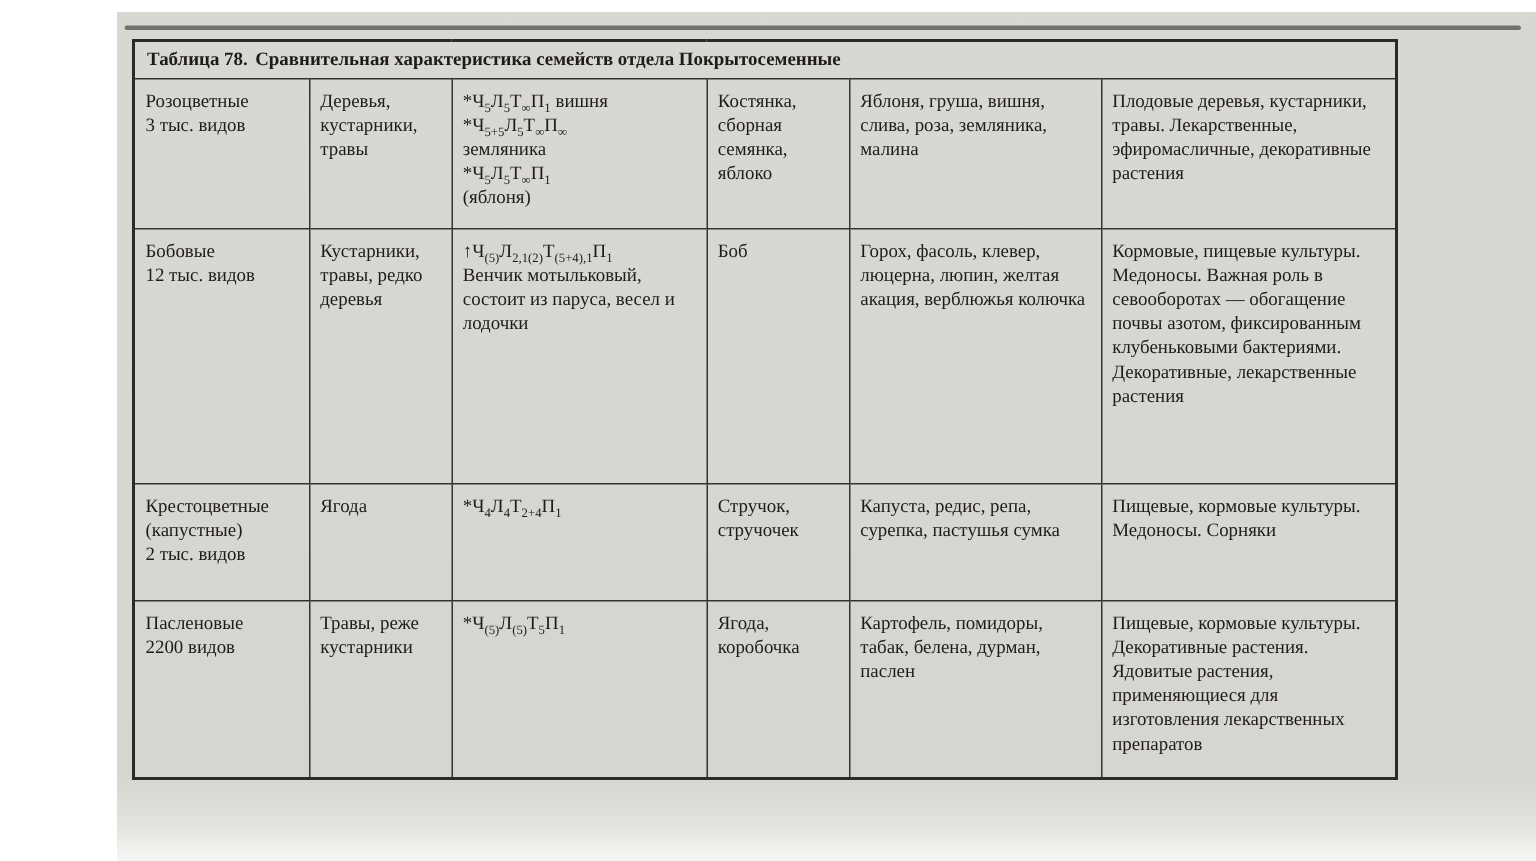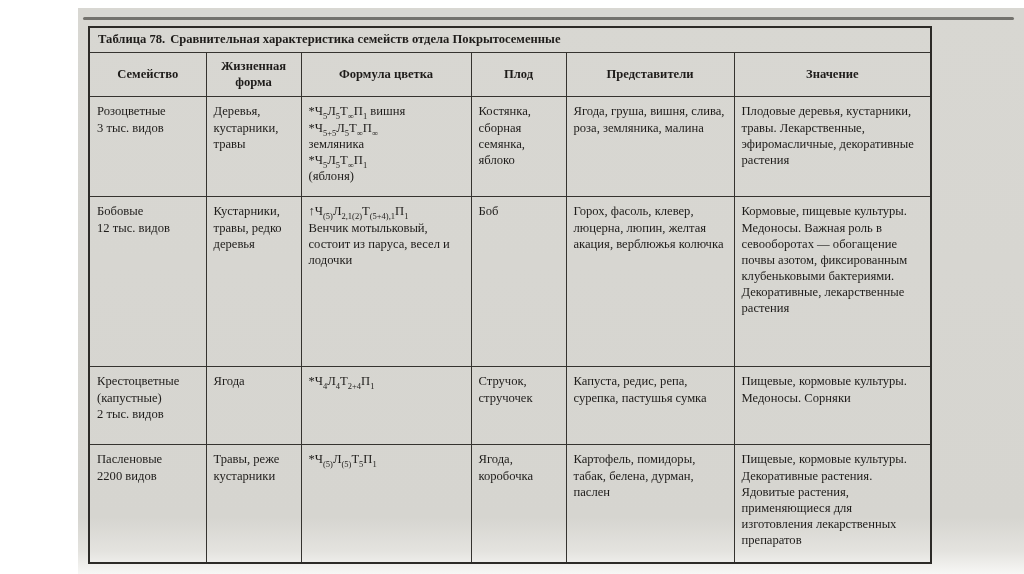--- a/index.html
+++ b/index.html
@@ -87,36 +87,28 @@
       <col style="width:95px">
       <col style="width:168px">
       <col style="width:197px">
     </colgroup>
     <tbody>
       <tr>
         <td class="caption-cell" colspan="6">
           <span class="caption-num">Таблица 78.</span><span class="caption-title">Сравнительная характеристика семейств отдела Покрытосеменные</span>
         </td>
       </tr>
-      <tr class="header-row">
-        <th>Семейство</th>
-        <th>Жизненная форма</th>
-        <th>Формула цветка</th>
-        <th>Плод</th>
-        <th>Представители</th>
-        <th>Значение</th>
-      </tr>
 
       <tr class="row-1">
         <td class="body-cell">Розоцветные
 3 тыс. видов</td>
         <td class="body-cell">Деревья, кустарники, травы</td>
         <td class="body-cell formula-cell">*Ч<sub>5</sub>Л<sub>5</sub>Т<sub>∞</sub>П<sub>1</sub> вишня<br>*Ч<sub>5+5</sub>Л<sub>5</sub>Т<sub>∞</sub>П<sub>∞</sub><br>земляника<br>*Ч<sub>5</sub>Л<sub>5</sub>Т<sub>∞</sub>П<sub>1</sub><br>(яблоня)</td>
         <td class="body-cell">Костянка, сборная семянка, яблоко</td>
-        <td class="body-cell">Ягода, груша, вишня, слива, роза, земляника, малина</td>
+        <td class="body-cell">Яблоня, груша, вишня, слива, роза, земляника, малина</td>
         <td class="body-cell">Плодовые деревья, кустарники, травы. Лекарственные, эфиромасличные, декоративные растения</td>
       </tr>
 
       <tr class="row-2">
         <td class="body-cell">Бобовые
 12 тыс. видов</td>
         <td class="body-cell">Кустарники, травы, редко деревья</td>
         <td class="body-cell formula-cell">↑Ч<sub>(5)</sub>Л<sub>2,1(2)</sub>Т<sub>(5+4),1</sub>П<sub>1</sub><br>Венчик мотыльковый, состоит из паруса, весел и лодочки</td>
         <td class="body-cell">Боб</td>
         <td class="body-cell">Горох, фасоль, клевер, люцерна, люпин, желтая акация, верблюжья колючка</td>

